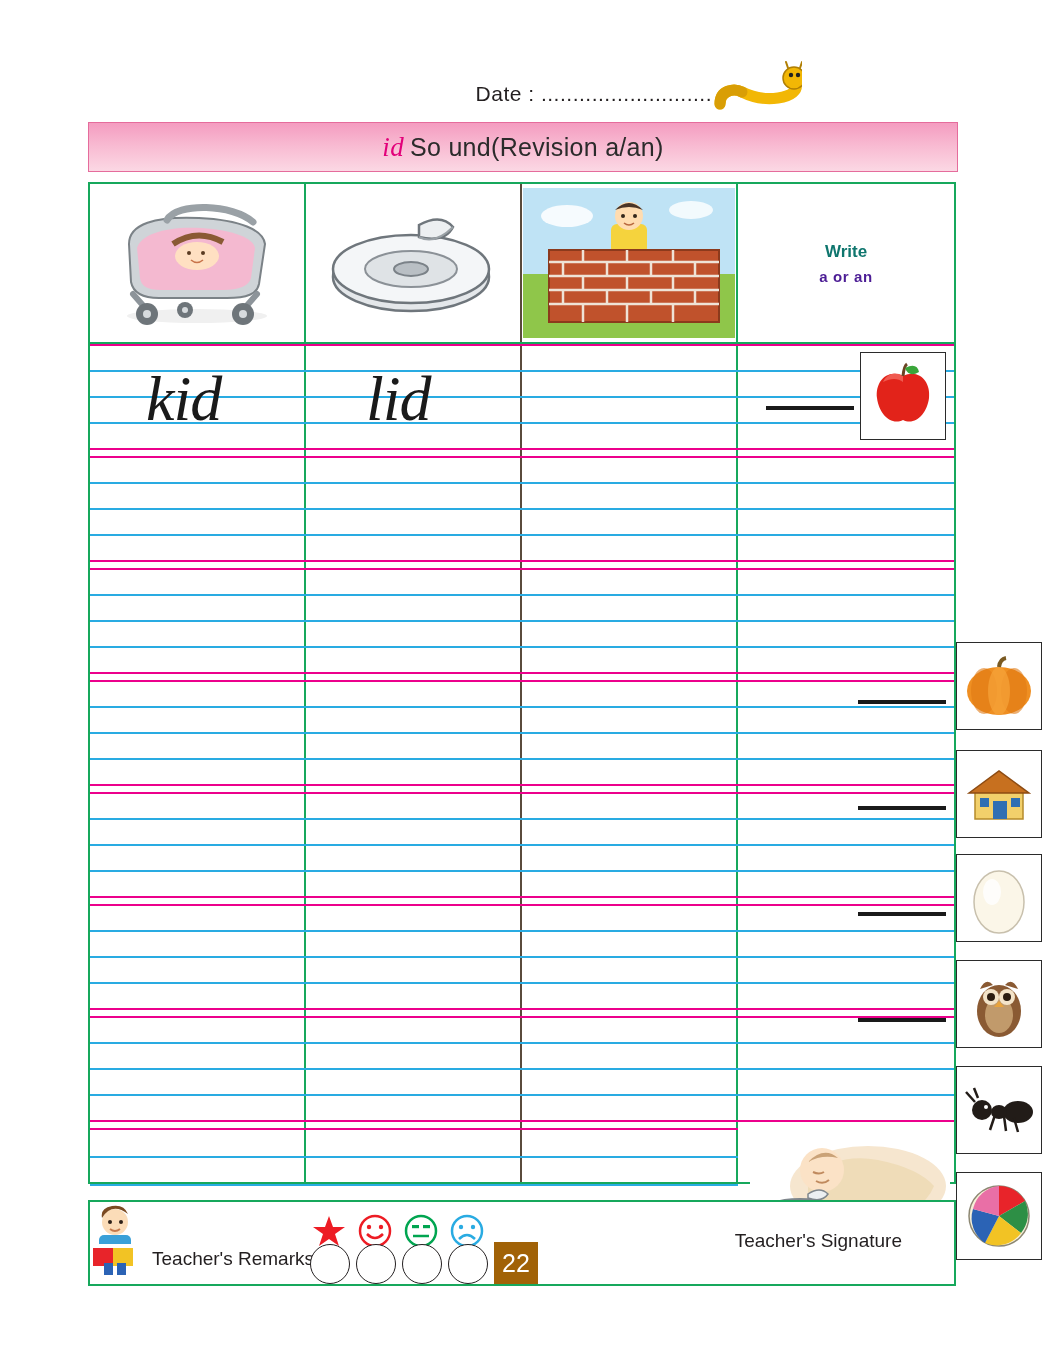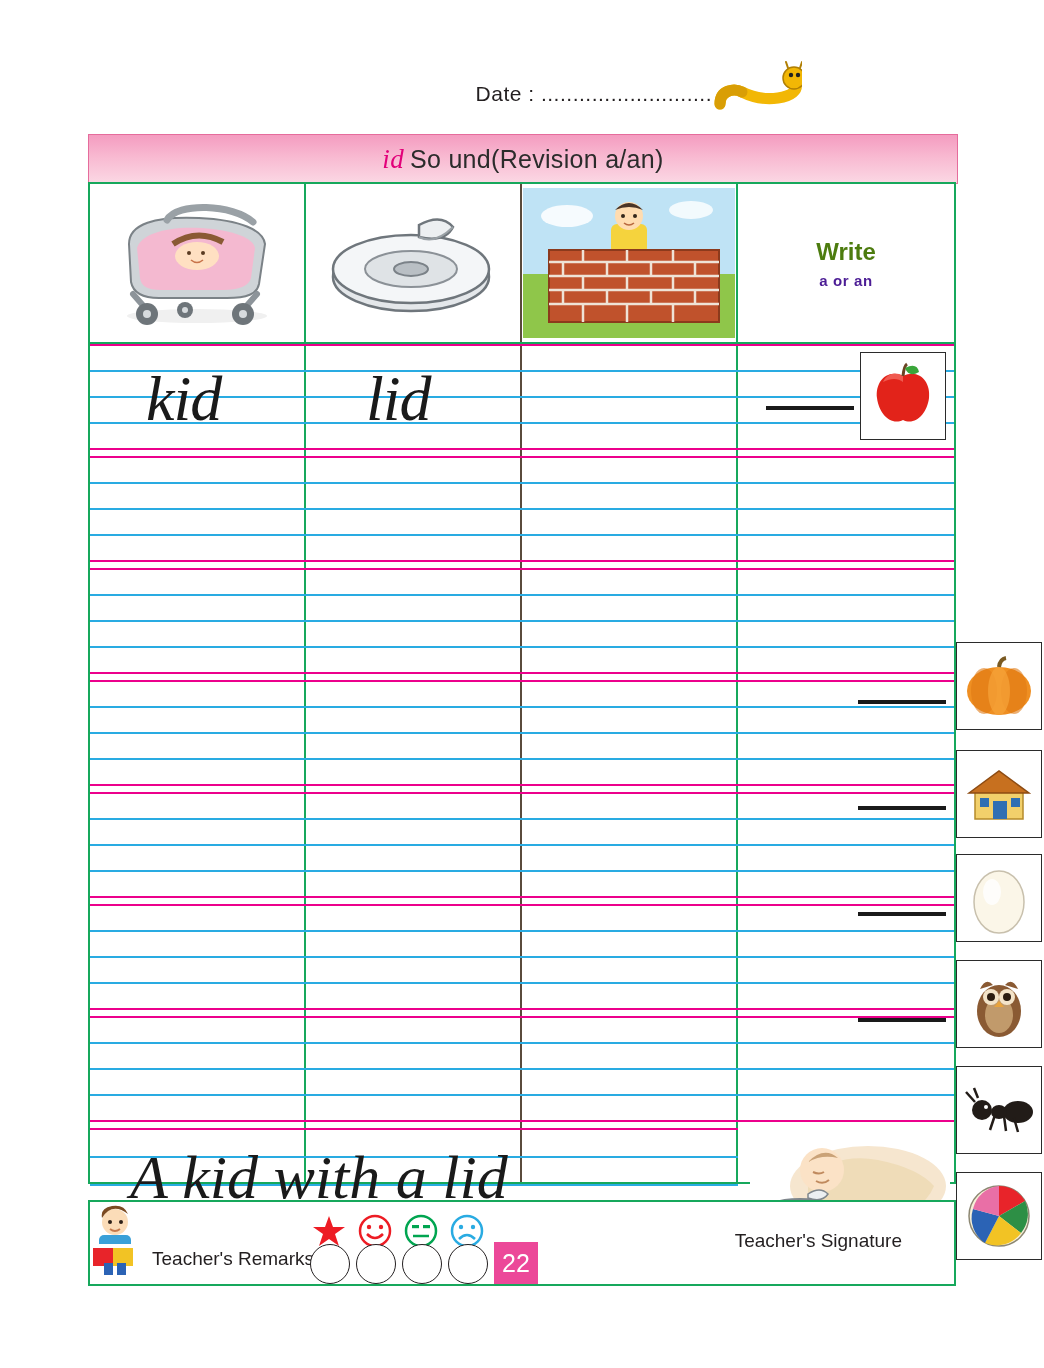--- a/index.html
+++ b/index.html
@@ -19,21 +19,21 @@
     font-family:"Liberation Sans", sans-serif;
   }
   .worm{
     position:absolute;right:30px;top:-22px;width:90px;height:50px;
   }
   
   .title-bar{
     position:absolute;left:88px;top:122px;width:868px;height:48px;
     background:linear-gradient(180deg,#f49cc0 0%,#f8b9d1 45%,#fbd8e4 100%);
     border:1px solid #e56c9c;
-    display:flex;align-items:center;justify-content:center;margin-top:12px;
+    display:flex;align-items:center;justify-content:center;
   }
   .title-text{
     font-size:25px;color:#2b2b2b;font-family:"Liberation Sans", sans-serif;
     letter-spacing:.3px;
   }
   .title-text .ital{
     color:#e2007a;font-style:italic;font-family:"Liberation Serif", serif;
     font-size:27px;margin-right:6px;
   }
   
@@ -45,21 +45,21 @@
   .vline{position:absolute;top:0;width:2px;background:#17a85c;}
   .vline.dark{background:#5a4b3c;}
   
   .pic-row{position:absolute;left:0;top:0;width:864px;height:158px;}
   .pic-cell{position:absolute;top:0;height:158px;display:flex;align-items:center;justify-content:center;overflow:hidden;}
   .hdr-bottom{position:absolute;left:0;top:158px;width:864px;height:2px;background:#17a85c;}
   .write-label{
     position:absolute;top:0;height:158px;display:flex;flex-direction:column;
     align-items:center;justify-content:center;gap:6px;
   }
-  .write-label .w1{color:#4d7c0f;font-size:24px;font-weight:bold;font-family:"Liberation Sans", sans-serif;}
+  .write-label .w1{color:#0f766e;font-size:17px;font-weight:bold;font-family:"Liberation Sans", sans-serif;}
   .write-label .w2{color:#4c1d95;font-size:15px;font-weight:bold;letter-spacing:.6px;}
   
   .rule-block{position:absolute;left:0;width:864px;}
   .r-line{position:absolute;left:0;width:864px;height:2px;}
   .r-pink{background:#ec008c;}
   .r-blue{background:#29abe2;}
   
   .word{
     position:absolute;font-family:"Liberation Serif", serif;font-style:italic;
     color:#1a1a1a;font-size:64px;letter-spacing:-1px;
@@ -85,21 +85,21 @@
   }
   .footer .signature{
     position:absolute;right:52px;top:28px;font-size:19px;color:#231f20;
   }
   .circle{
     position:absolute;width:38px;height:38px;border-radius:50%;
     border:1.5px solid #231f20;background:#fff;
   }
   .stamp{position:absolute;width:34px;height:34px;}
   .pagenum{
-    position:absolute;background:#ec4899;color:#fff;font-size:25px;
+    position:absolute;background:#a16207;color:#fff;font-size:25px;
     width:44px;height:42px;display:flex;align-items:center;justify-content:center;
     font-family:"Liberation Sans", sans-serif;
   }
   .boy{position:absolute;left:84px;top:1204px;width:62px;height:72px;}
 </style>
 </head>
 <body>
 
 <div class="date-row">
   <span class="date-label">Date : ...........................</span>
@@ -340,21 +340,20 @@
     </svg>
   </div>
 
   <div class="rule-block" style="top:944px;height:112px;">
     <div class="r-line r-pink" style="top:0;width:648px;"></div>
     <div class="r-line r-blue" style="top:28px;width:648px;"></div>
     <div class="r-line r-blue" style="top:56px;width:648px;"></div>
     <div class="r-line r-blue" style="top:84px;width:648px;"></div>
     <div class="r-line r-pink" style="top:110px;width:648px;"></div>
   </div>
-  <div class="sentence" style="left:40px;top:958px;">A kid with a lid</div>
 
   <div class="band-pic" style="left:660px;top:940px;width:200px;height:116px;">
     <svg width="200" height="116" viewBox="0 0 200 116">
       <rect x="0" y="0" width="200" height="116" fill="#ffffff"></rect>
       <ellipse cx="118" cy="62" rx="78" ry="40" fill="#f6e6cf"></ellipse>
       <path d="M58 56 q28 -28 70 -20 q40 8 56 26 q-12 30 -60 34 q-48 4 -66 -16 Z" fill="#efdcb8"></path>
       <circle cx="72" cy="46" r="22" fill="#fbe2c6"></circle>
       <path d="M58 38 q16 -16 30 -4 q-16 -4 -30 4" fill="#caa277"></path>
       <path d="M63 48 q6 3 11 0" stroke="#c08a5e" stroke-width="2" fill="none"></path>
       <path d="M66 57 q7 4 13 -1" stroke="#c08a5e" stroke-width="2" fill="none"></path>

